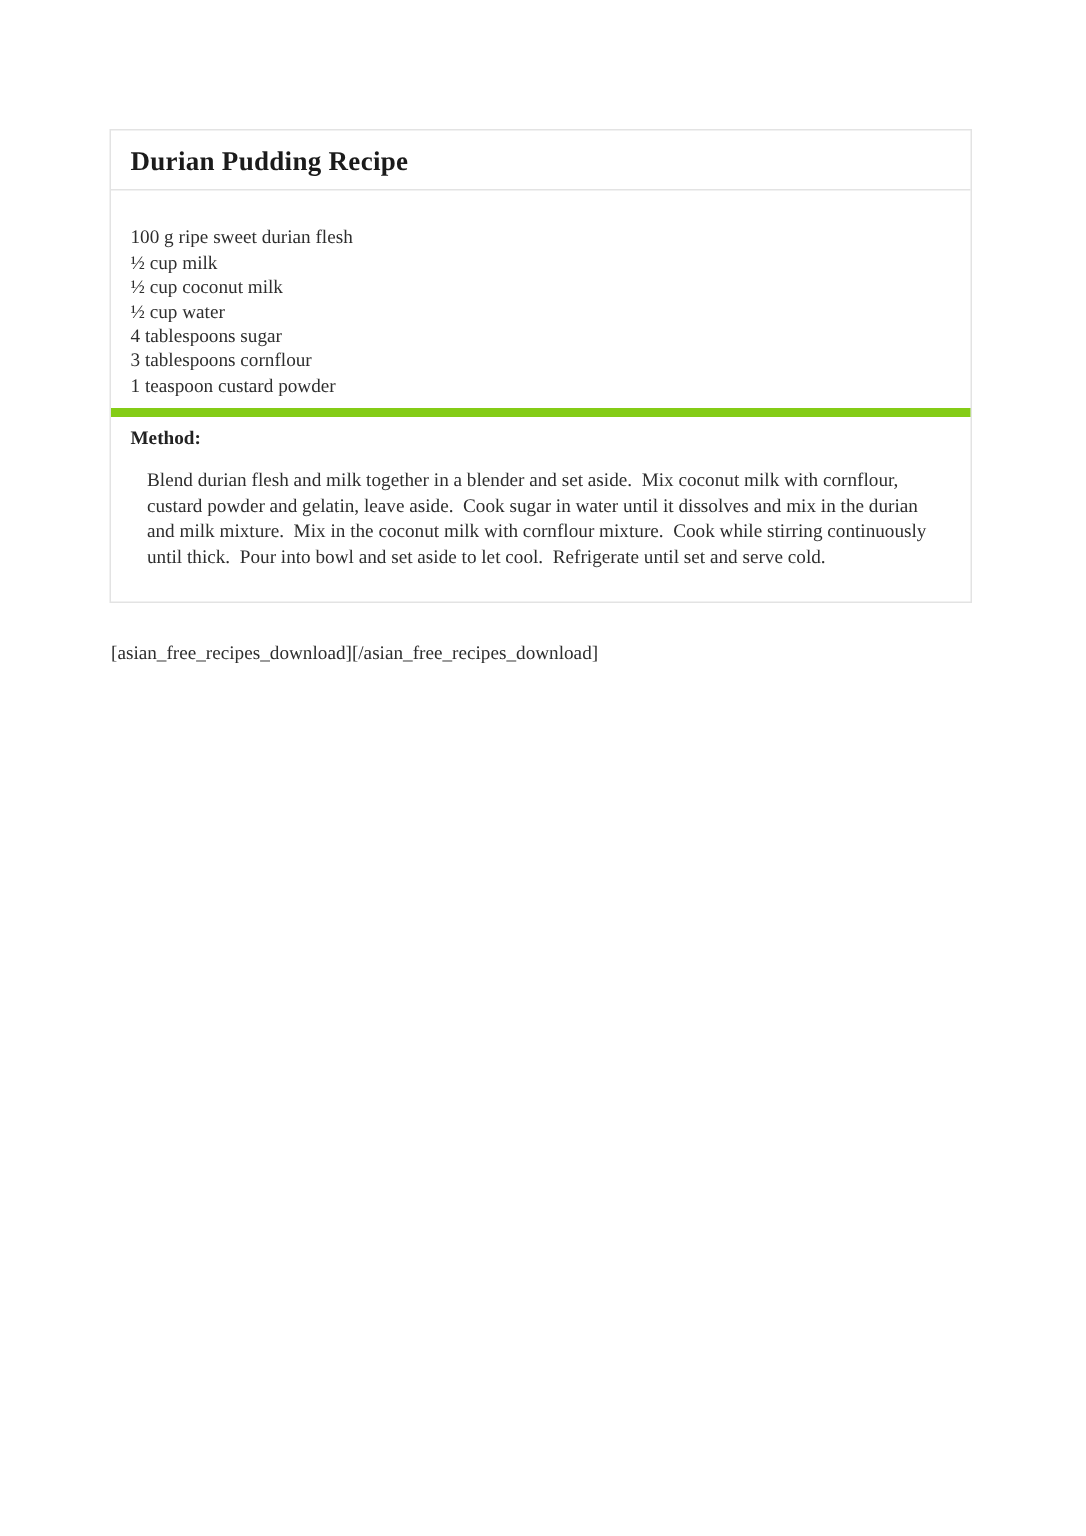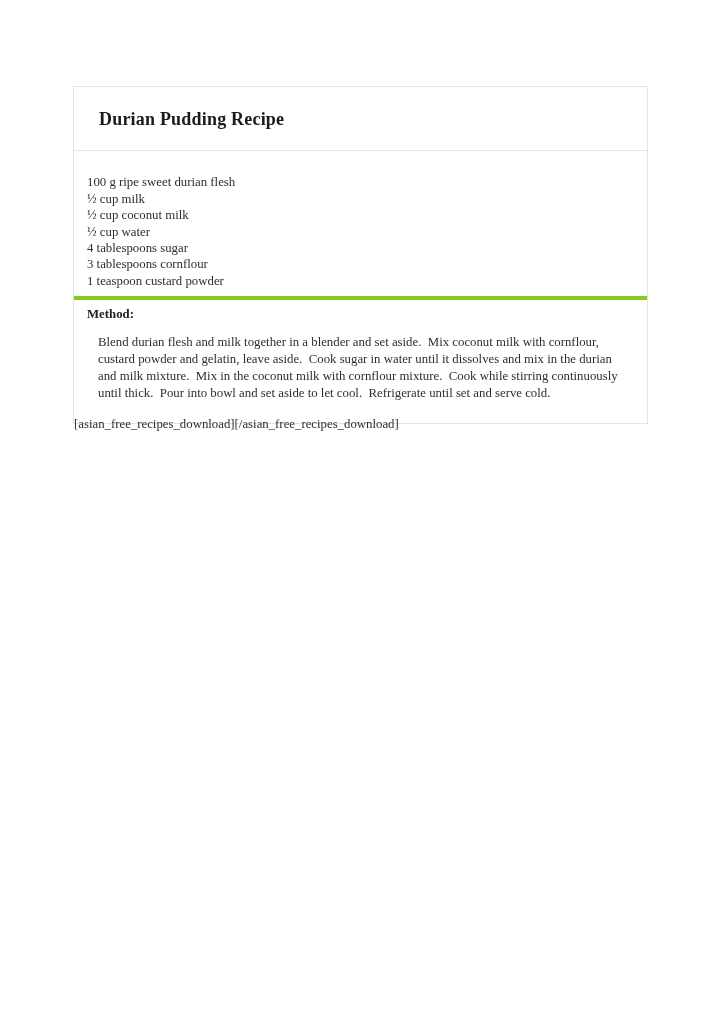--- a/index.html
+++ b/index.html
@@ -26,21 +26,21 @@
     top: 86px;
     width: 575px;
     border: 1px solid #e3e3e3;
     background: #ffffff;
   }
   .card-header {
     padding: 9px 13px 8px 13px;
     border-bottom: 1px solid #e3e3e3;
   }
   .card-title {
-    margin: 12px;
+    margin: 0;
     font-size: 18px;
     line-height: 22px;
     font-weight: 700;
     color: #1b1b1b;
     letter-spacing: 0.2px;
   }
   .section {
     padding: 7px 13px 7px 13px;
     font-size: 12.8px;
     line-height: 16.4px;
@@ -49,33 +49,33 @@
     font-weight: 700;
     color: #222222;
   }
   .blank-line {
     height: 16.4px;
   }
   .ingredient-line {
     white-space: nowrap;
   }
   .method-section {
-    border-top: 4px solid #84cc16;
+    border-top: 6px solid #84cc16;
     padding: 6px 13px 10px 13px;
     font-size: 12.8px;
     line-height: 17px;
   }
   .method-text {
     white-space: pre-wrap;
     margin: 11px;
   }
   .shortcode-line {
     position: absolute;
     left: 74px;
-    top: 416px;
+    top: 427px;
     font-size: 12.8px;
     line-height: 17px;
     color: #2e2e2e;
   }
 </style>
 </head>
 <body>
 
 <div class="page">
 

